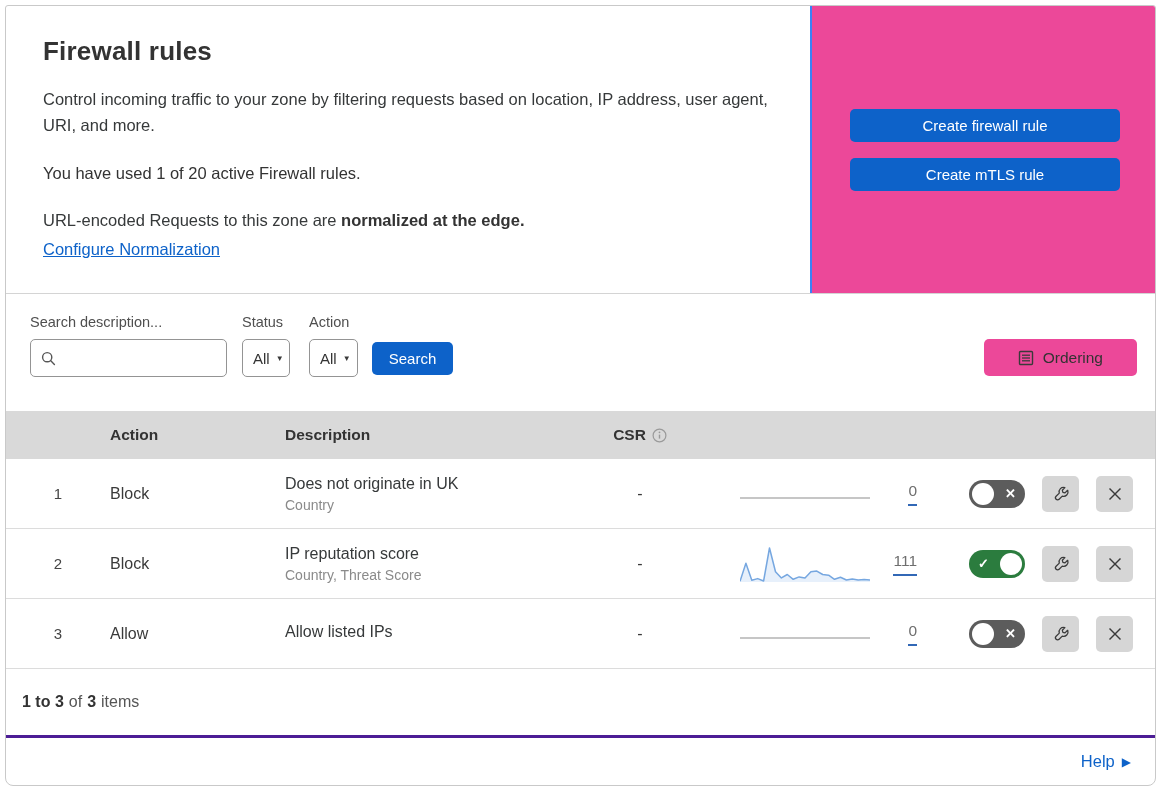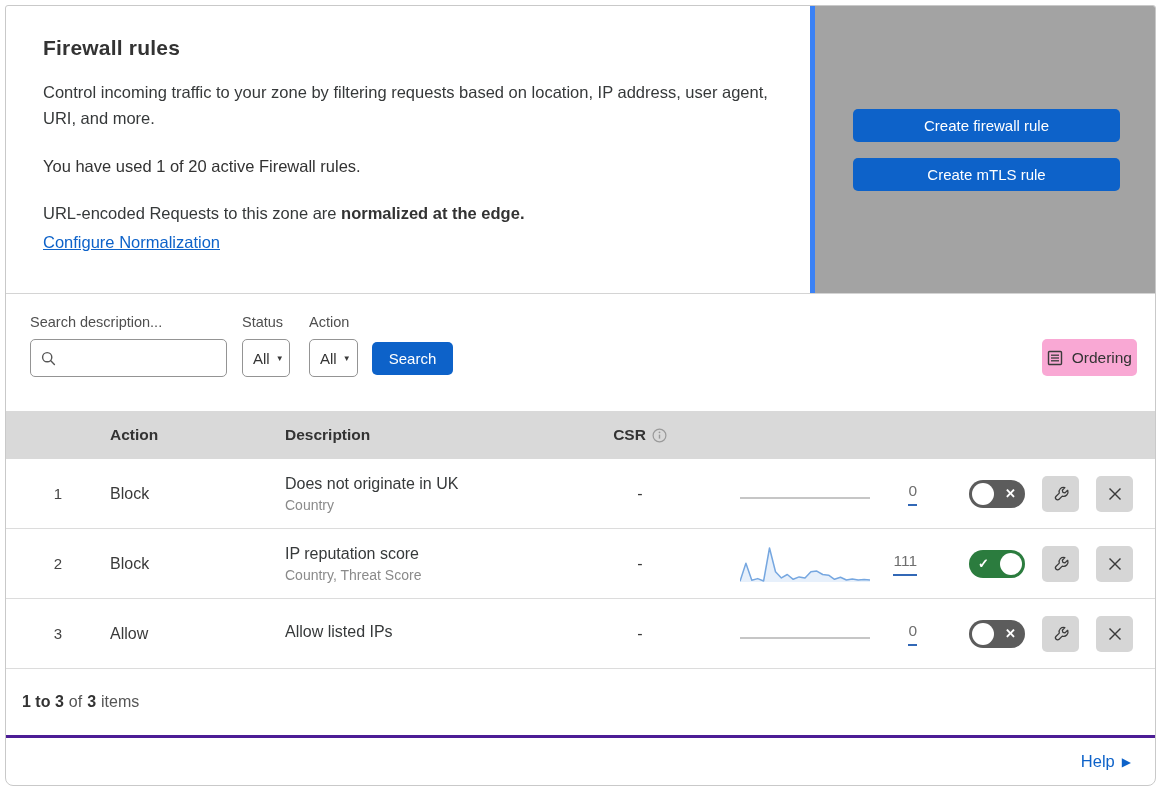--- a/index.html
+++ b/index.html
@@ -16,29 +16,29 @@
     border: 1px solid #c9c9c9;
     border-radius: 3px 3px 8px 8px;
     background: #fff;
     overflow: hidden;
     display: flex; flex-direction: column;
   }
 
   
   .top { display: flex; height: 288px; border-bottom: 1px solid #d4d4d4; }
   .top-left { flex: 1; padding: 30px 40px 0 37px; }
-  .page-title { font-size: 21px; font-weight: 700; color: #333; margin-bottom: 20px; letter-spacing: .2px; }
+  .page-title { font-size: 26px; font-weight: 700; color: #333; margin-bottom: 20px; letter-spacing: .2px; }
   .page-desc { font-size: 16.5px; line-height: 1.55; color: #36393a; max-width: 750px; margin-bottom: 26px; }
   .usage { font-size: 16.5px; font-weight: 400; color: #333; margin-bottom: 28px; }
   .norm { font-size: 16.5px; color: #36393a; margin-bottom: 10px; }
   .norm b { color: #333; }
   .link { font-size: 16.5px; color: #0d62c9; text-decoration: underline; cursor: pointer; }
   .top-right {
-    width: 345px; background: #a3a3a3;
-    border-left: 5px solid #3b82f6;
+    width: 345px; background: #ec4899;
+    border-left: 2px solid #3b82f6;
     display: flex; flex-direction: column; justify-content: center;
     padding: 0 35px 0 38px; gap: 16px;
   }
   .btn-primary {
     background: #0d62c9; color: #fff; border: none; border-radius: 5px;
     height: 33px; font-size: 15px; font-family: inherit; cursor: pointer;
     width: 100%;
   }
 
   
@@ -55,21 +55,21 @@
   .search-box input { border: none; outline: none; flex: 1; min-width: 0; font-size: 15px; font-family: inherit; margin-left: 8px; }
   .dropdown {
     height: 38px; border: 1px solid #949494; border-radius: 5px; background: #fff;
     font-size: 15px; color: #333; font-family: inherit; cursor: pointer;
     display: flex; align-items: center; gap: 6px; padding: 0 10px;
   }
   .caret { font-size: 8px; color: #3a3a3a; }
   .btn-search { width: 81px; margin-left: 14px; margin-bottom: 2px; }
   .spacer { flex: 1; }
   .btn-gray {
-    height: 37px; padding: 0 5px; background: #f9a8d4; border: none; border-radius: 5px;
+    height: 37px; padding: 0 34px; background: #ec4899; border: none; border-radius: 5px;
     font-size: 15.5px; color: #333; font-family: inherit; cursor: pointer;
     display: flex; align-items: center; gap: 9px; margin-bottom: 1px;
   }
 
   
   .thead {
     height: 48px; background: #d9d9d9; display: flex; align-items: center;
     font-size: 15.5px; font-weight: 700; color: #333;
   }
   .trow {

